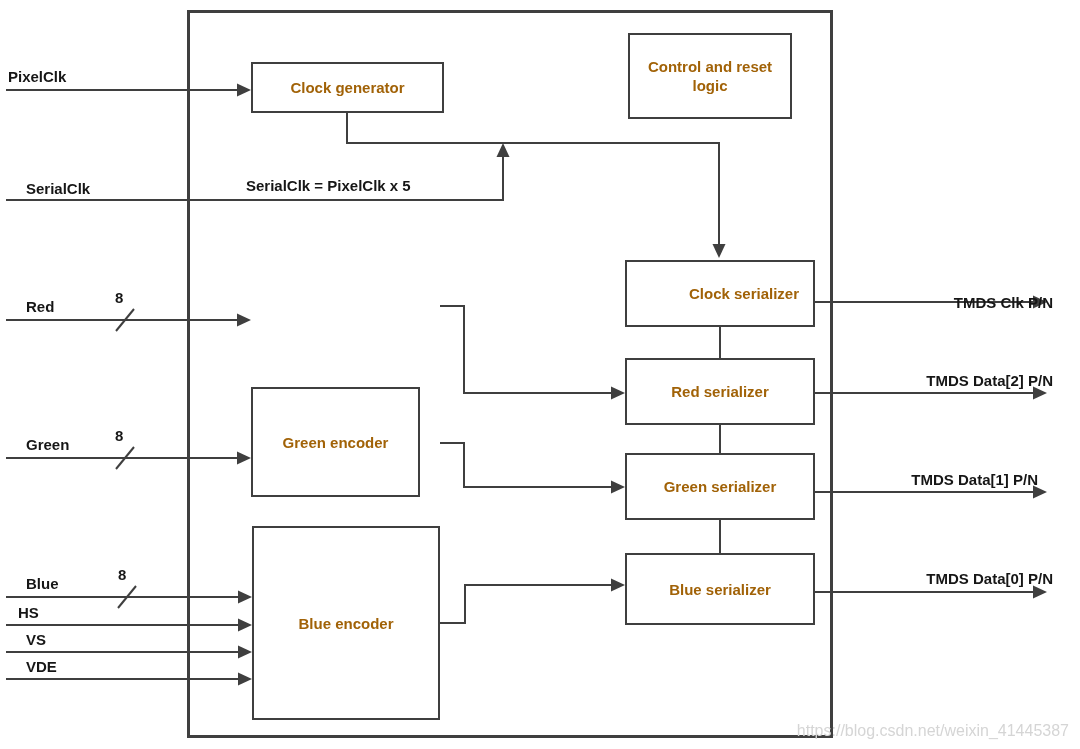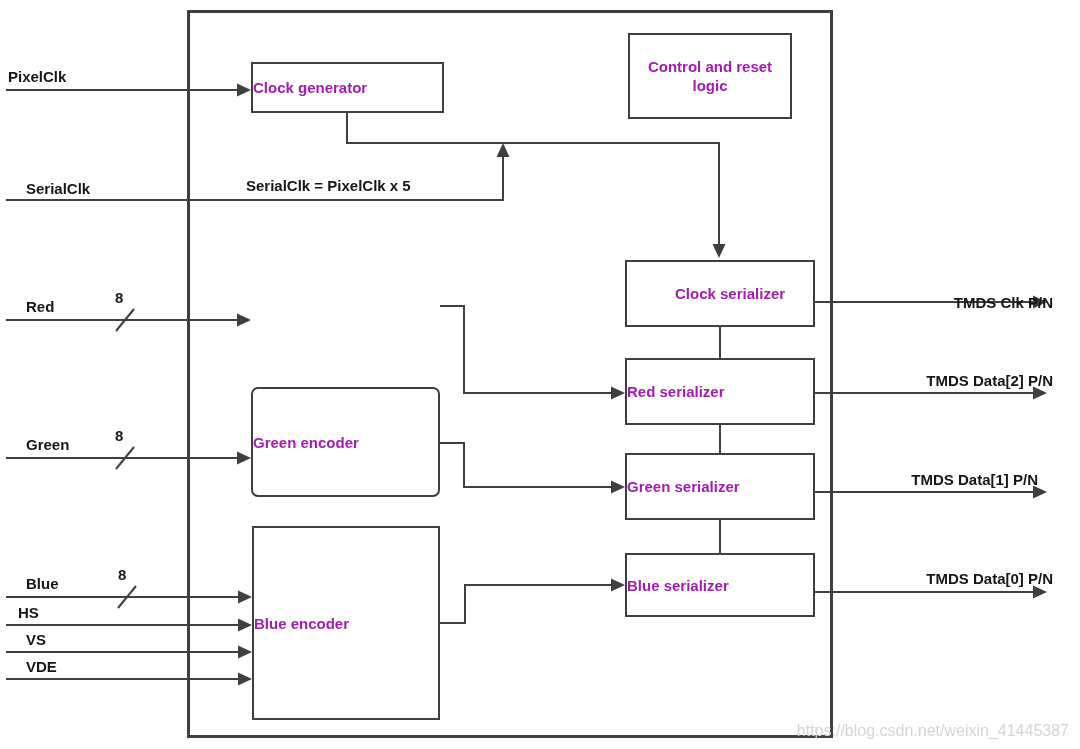--- a/index.html
+++ b/index.html
@@ -18,23 +18,23 @@
   }
   .lines{
     position:absolute;left:0;top:0;
     pointer-events:none;
   }
   .block{
     position:absolute;
     box-sizing:border-box;
     border:2px solid #3f3f3f;
     background:#ffffff;
-    display:flex;align-items:center;
+    display:flex;align-items:center;justify-content:center;
     text-align:center;
-    font-size:15px;font-weight:bold;color:#a21caf;
+    font-size:15px;font-weight:bold;color:#a16207;
     line-height:19px;
   }
   .lbl{
     position:absolute;
     font-size:15px;font-weight:bold;color:#161616;
     white-space:nowrap;
     line-height:16px;
   }
   .lbl-right{text-align:right;}
   .watermark{
@@ -102,41 +102,41 @@
 
   <div class="block" style="left:251px;top:62px;width:193px;height:51px;">
     <span>Clock generator</span>
   </div>
 
   <div class="block" style="left:628px;top:33px;width:164px;height:86px;padding:0 14px;">
     <span>Control and reset logic</span>
   </div>
 
 
-  <div class="block" style="left:251px;top:387px;width:189px;height:110px;border-radius:7px;">
+  <div class="block" style="left:251px;top:387px;width:169px;height:110px;">
     <span>Green encoder</span>
   </div>
 
   <div class="block" style="left:252px;top:526px;width:188px;height:194px;">
     <span>Blue encoder</span>
   </div>
 
   <div class="block" style="left:625px;top:260px;width:190px;height:67px;padding-left:48px;">
     <span>Clock serializer</span>
   </div>
 
   <div class="block" style="left:625px;top:358px;width:190px;height:67px;">
     <span>Red serializer</span>
   </div>
 
   <div class="block" style="left:625px;top:453px;width:190px;height:67px;">
     <span>Green serializer</span>
   </div>
 
-  <div class="block" style="left:625px;top:553px;width:190px;height:64px;">
+  <div class="block" style="left:625px;top:553px;width:190px;height:72px;">
     <span>Blue serializer</span>
   </div>
 
   <div class="lbl" style="left:8px;top:69px;">PixelClk</div>
   <div class="lbl" style="left:26px;top:181px;">SerialClk</div>
   <div class="lbl" style="left:26px;top:299px;">Red</div>
   <div class="lbl" style="left:26px;top:437px;">Green</div>
   <div class="lbl" style="left:26px;top:576px;">Blue</div>
   <div class="lbl" style="left:18px;top:605px;">HS</div>
   <div class="lbl" style="left:26px;top:632px;">VS</div>

